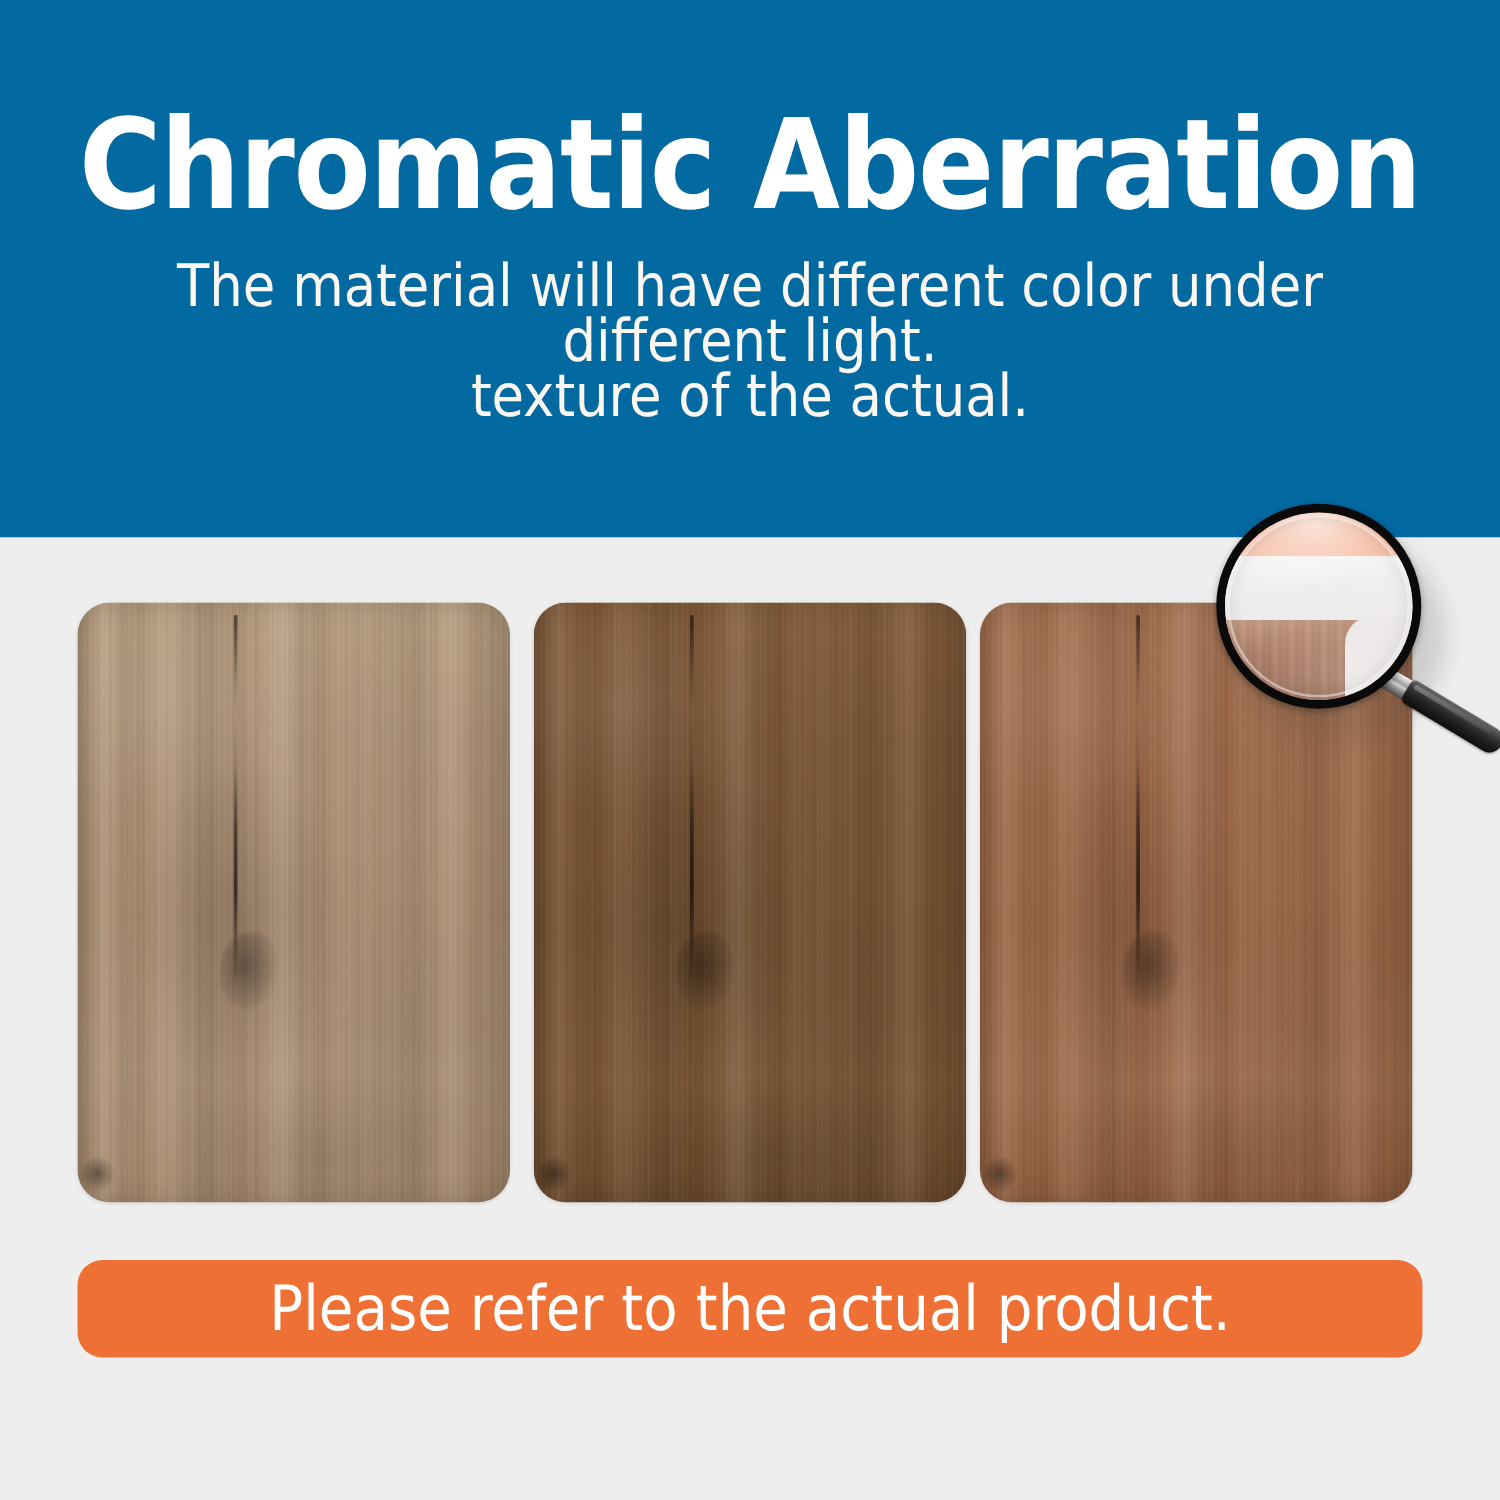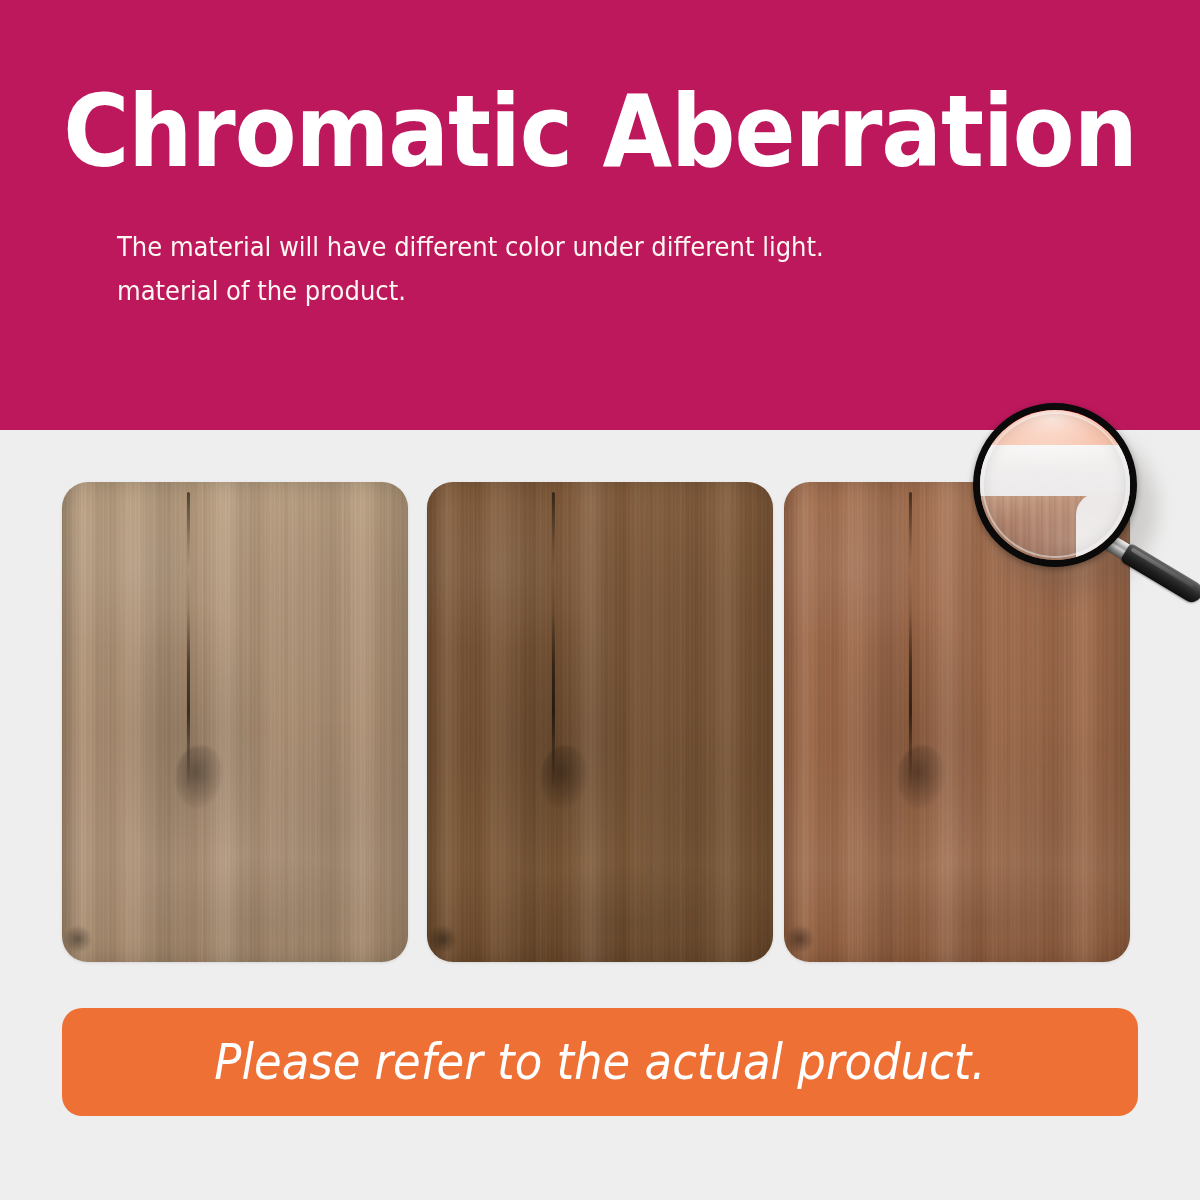--- a/index.html
+++ b/index.html
@@ -20,21 +20,21 @@
     background: #eeeeee;
   }
 
   
   .header-band {
     position: absolute;
     left: 0;
     top: 0;
     width: 1200px;
     height: 430px;
-    background: #be185d;
+    background: #0369a1;
     overflow: hidden;
   }
   .header-inner {
     position: absolute;
     left: 0;
     top: 0;
     width: 1200px;
     text-align: center;
   }
   .title {
@@ -50,27 +50,27 @@
     left: 0;
     top: 82px;
     width: 1200px;
     transform: scaleX(1.0);
   }
   .subtitle {
     position: absolute;
     left: 100px;
     top: 208px;
     width: 1000px;
-    margin: 17px;
+    margin: 0;
     color: #fdf7f2;
     font-family: "Liberation Sans Narrow", "DejaVu Sans Condensed", "Liberation Sans", sans-serif;
     font-weight: normal;
-    font-size: 27px;
+    font-size: 47px;
     line-height: 44px;
-    text-align: left;
+    text-align: center;
     letter-spacing: 0px;
   }
   .subtitle span { display: block; }
 
   
   .lower {
     position: absolute;
     left: 0;
     top: 430px;
     width: 1200px;
@@ -342,27 +342,26 @@
     box-shadow: inset 0 0 0 2px rgba(255,255,255,0.45),
                 inset 0 0 14px rgba(120,120,120,0.25);
   }
 
   
   .footer-pill {
     position: absolute;
     left: 62px;
     top: 1008px;
     width: 1076px;
-    height: 108px;
+    height: 78px;
     background: #ee7035;
     border-radius: 20px;
     display: flex;
     align-items: center;
     justify-content: center;
-    font-style: italic;
   }
   .footer-text {
     color: #ffffff;
     font-family: "Liberation Sans Narrow", "DejaVu Sans Condensed", "Liberation Sans", sans-serif;
     font-weight: normal;
     font-size: 50px;
     line-height: 1;
     letter-spacing: 0px;
     white-space: nowrap;
   }
@@ -370,21 +369,21 @@
 </head>
 <body>
 
 <div id="page">
 
   <div class="header-band">
     <div class="header-inner">
       <h1 class="title">Chromatic Aberration</h1>
       <p class="subtitle">
         <span>The material will have different color under different light.</span>
-        <span>material of the product.</span>
+        <span>texture of the actual.</span>
       </p>
     </div>
   </div>
 
   <div class="lower">
 
     <div class="panels">
 
       <div class="panel p1">
         <div class="wood-base" style="background:linear-gradient(180deg,#BCA182 0%,#B3977A 22%,#AD8F72 52%,#B2957A 78%,#A98C6E 100%);"></div>

